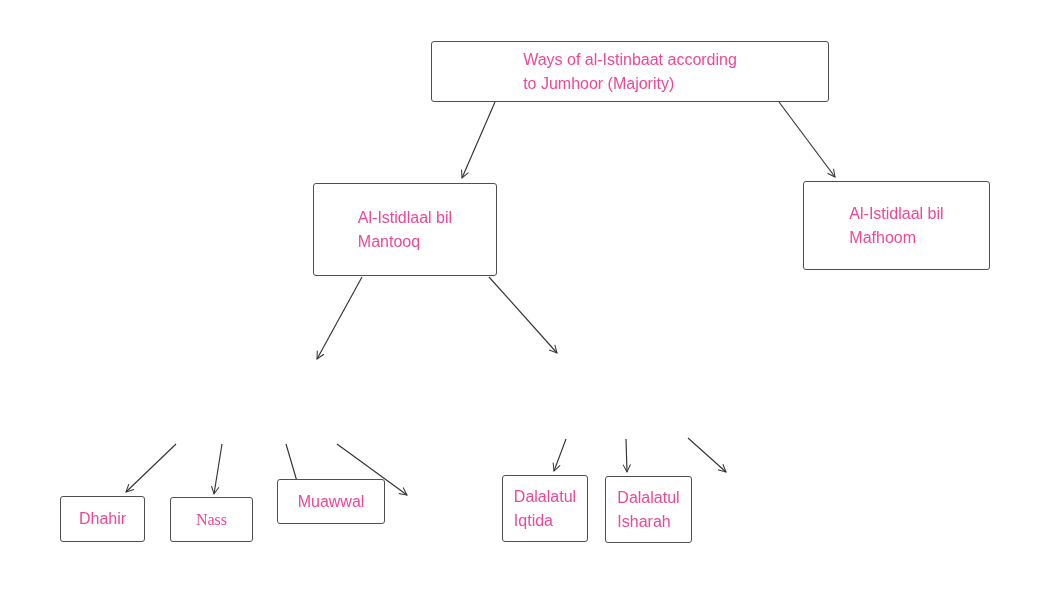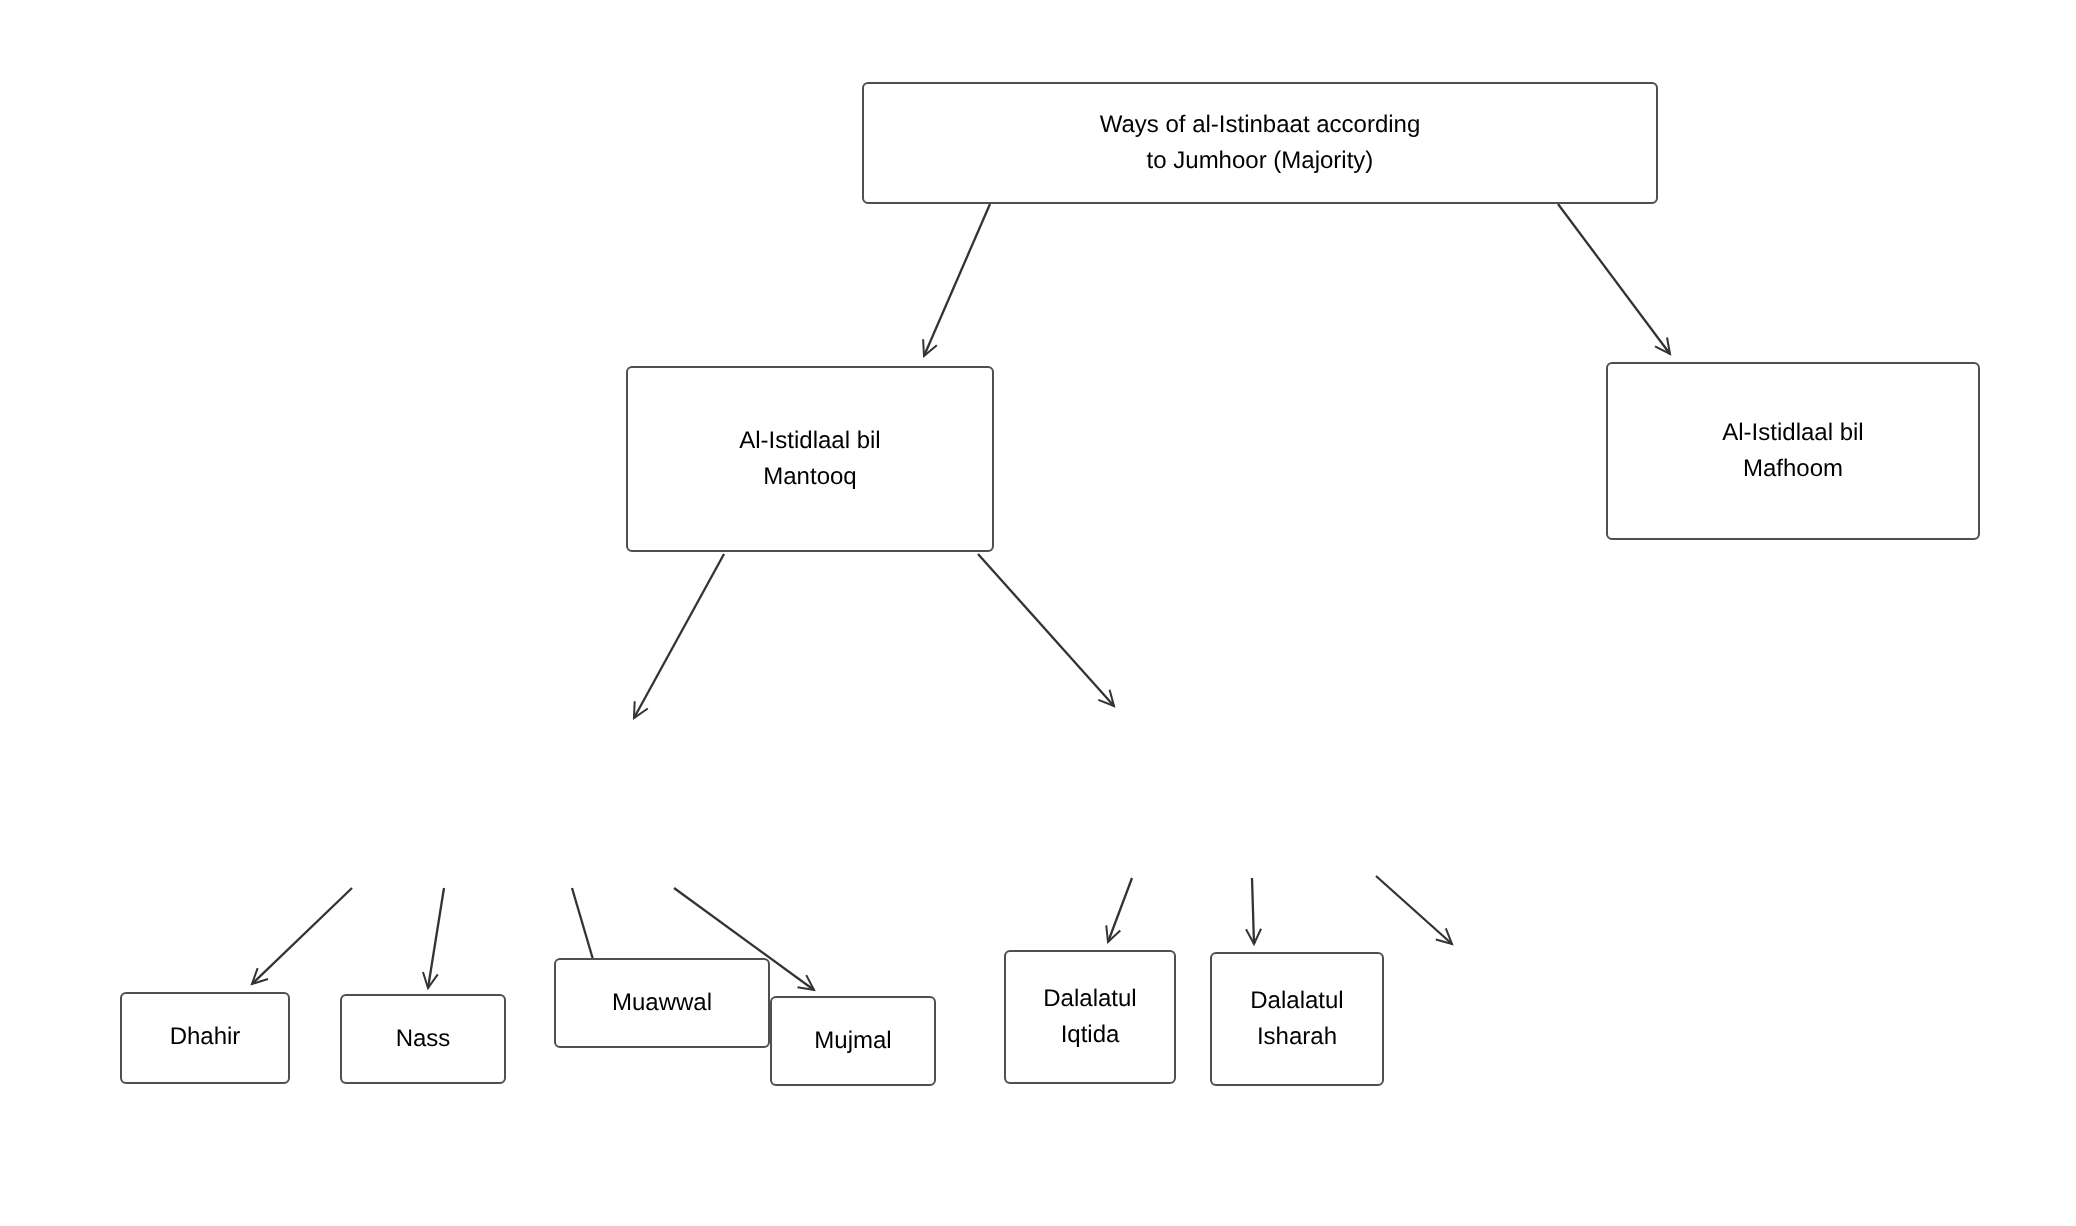--- a/index.html
+++ b/index.html
@@ -22,38 +22,38 @@
     left: 0;
     width: 1038px;
     height: 613px;
   }
   .node {
     position: absolute;
     box-sizing: border-box;
     background: #ffffff;
     border: 1.4px solid #4f4f4f;
     border-radius: 3px;
-    color: #000000;
-    font-size: 12px;
+    color: #ec4899;
+    font-size: 16px;
     line-height: 1.45;
     display: flex;
     align-items: center;
     justify-content: center;
-    text-align: center;
+    text-align: left;
     white-space: pre-line;
     padding: 2px 4px;
   }
   
   .n-root     { left: 431px; top:  41px; width: 398px; height:  61px; }
   .n-mantooq  { left: 313px; top: 183px; width: 184px; height:  93px; }
   .n-mafhoom  { left: 803px; top: 181px; width: 187px; height:  89px; }
   .n-sareeh   { left: 173px; top: 363px; width: 165px; height:  80px; }
   .n-ghayr    { left: 539px; top: 357px; width: 163px; height:  81px; }
   .n-dhahir   { left:  60px; top: 496px; width:  85px; height:  46px; }
-  .n-nass     { left: 170px; top: 497px; width:  83px; height:  45px; }
+  .n-nass     { left: 170px; top: 497px; width:  83px; height:  45px; font-family: Liberation Serif, serif; }
   .n-muawwal  { left: 277px; top: 479px; width:  108px; height:  45px; }
   .n-mujmal   { left: 385px; top: 498px; width:  83px; height:  45px; }
   .n-iqtida   { left: 502px; top: 475px; width:  86px; height:  67px; }
   .n-isharah  { left: 605px; top: 476px; width:  87px; height:  67px; }
   .n-tambeeh  { left: 708px; top: 476px; width:  85px; height: 111px; }
 </style>
 </head>
 <body>
 
 <div class="canvas">
@@ -81,19 +81,18 @@
 
   <div class="node n-root">Ways of al-Istinbaat according
 to Jumhoor (Majority)</div>
   <div class="node n-mantooq">Al-Istidlaal bil
 Mantooq</div>
   <div class="node n-mafhoom">Al-Istidlaal bil
 Mafhoom</div>
   <div class="node n-dhahir">Dhahir</div>
   <div class="node n-nass">Nass</div>
   <div class="node n-muawwal">Muawwal</div>
-  <div class="node n-mujmal">Mujmal</div>
   <div class="node n-iqtida">Dalalatul
 Iqtida</div>
   <div class="node n-isharah">Dalalatul
 Isharah</div>
 
 </div>
 
 </body></html>

